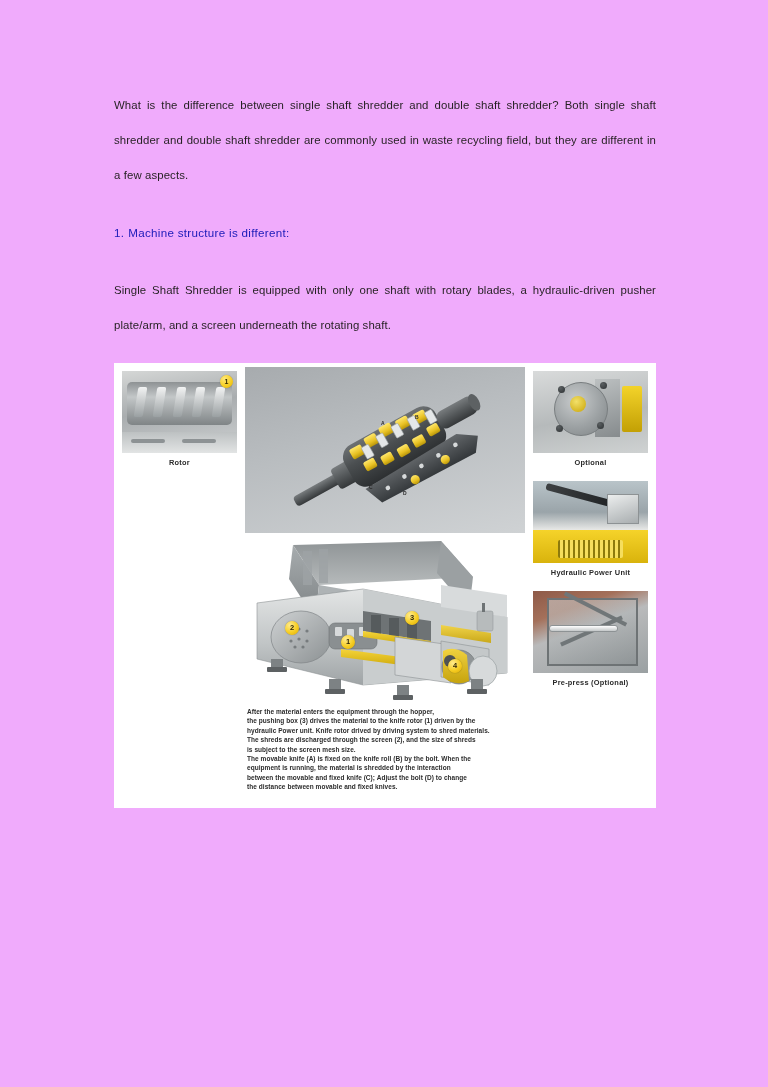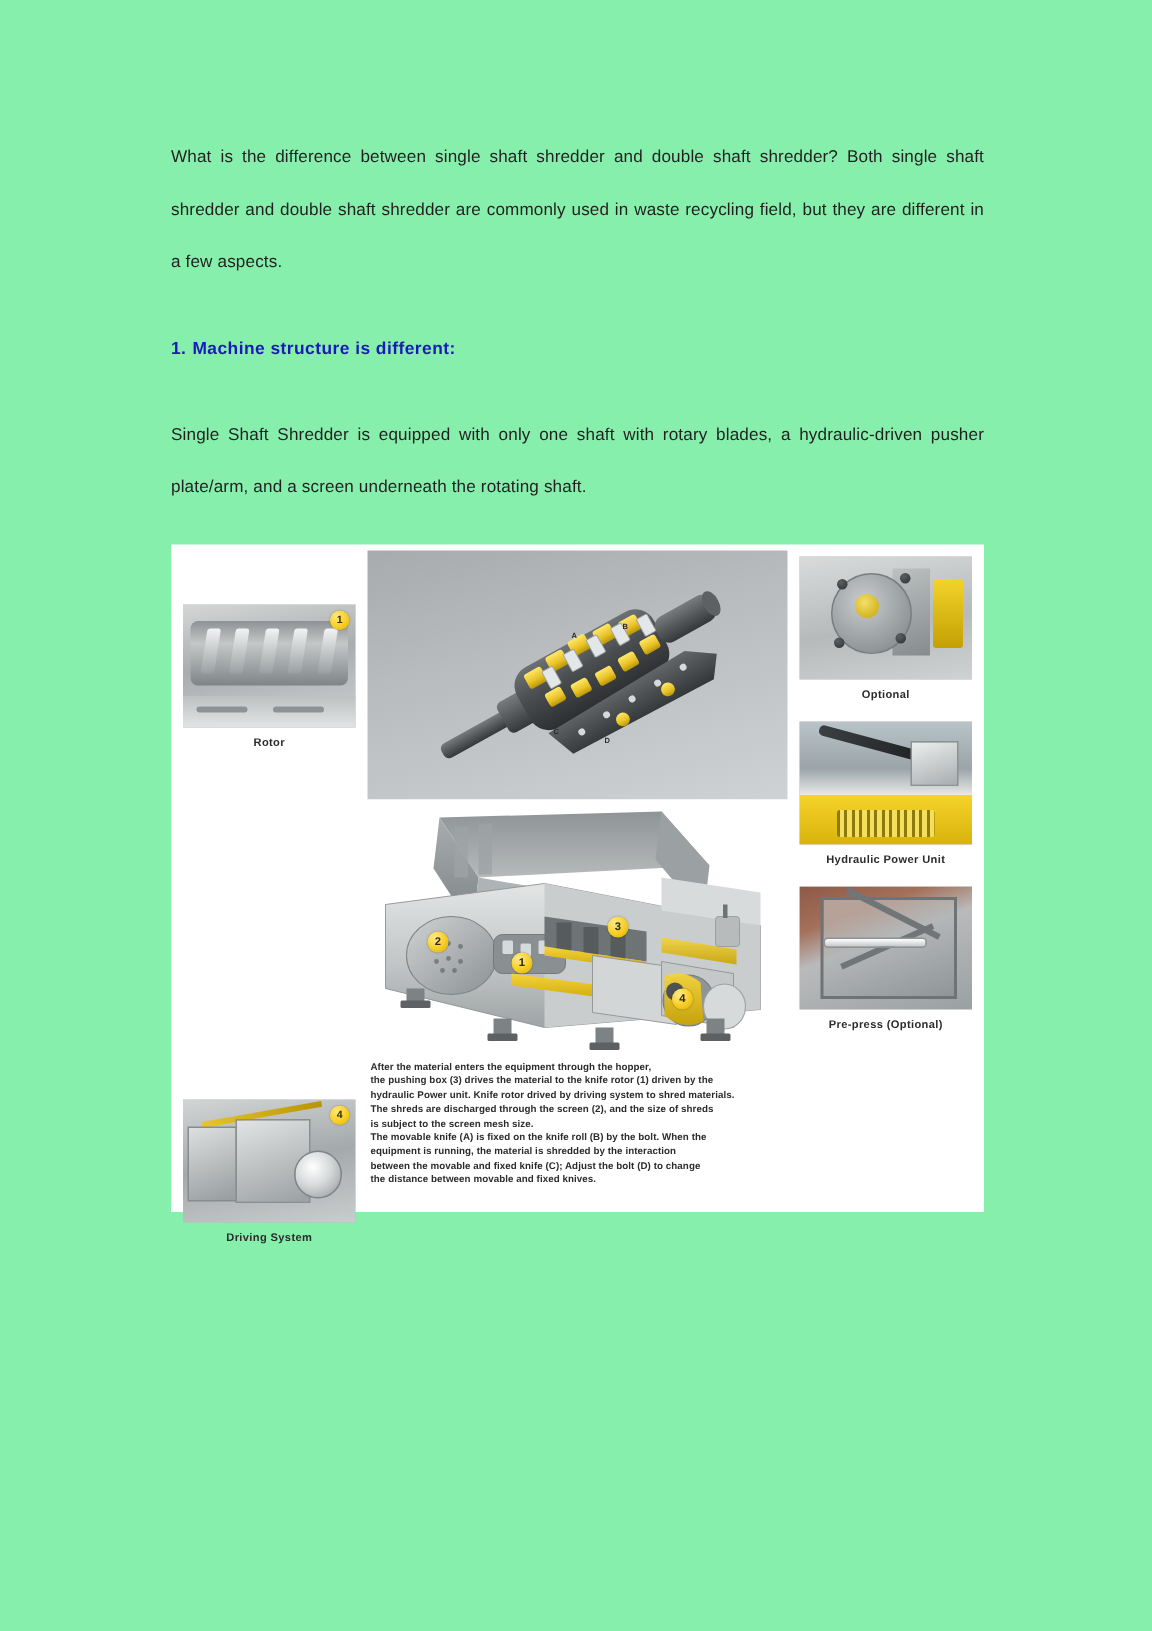--- a/index.html
+++ b/index.html
@@ -12,21 +12,21 @@
     height: 1087px;
     position: relative;
     font-family: "Liberation Sans", sans-serif;
     -webkit-font-smoothing: antialiased;
   }
   .page {
     position: absolute;
     left: 0; top: 0;
     width: 768px;
     height: 1087px;
-    background: #86efac;
+    background: #f0abfc;
     overflow: hidden;
   }
   .content {
     position: absolute;
     left: 114px;
     top: 88px;
     width: 542px;
   }
 
   
@@ -39,21 +39,21 @@
     letter-spacing: 0.1px;
   }
   .para.last-left { text-align: left; }
 
   .spacer-sm { height: 20px; }
   .spacer-md { height: 31px; }
 
   
   .heading {
     font-size: 11.6px;
-    font-weight: bold;
+    font-weight: normal;
     color: #1a1ab8;
     line-height: 18px;
     letter-spacing: 0.3px;
     margin: 0;
   }
   .heading .num { margin-right: 4px; }
 
   
   .figure {
     position: relative;
@@ -99,21 +99,21 @@
     color: #3a2f00;
     font-size: 7px;
     font-weight: bold;
     line-height: 13px;
     text-align: center;
     z-index: 6;
     box-shadow: 0 0 1px rgba(0,0,0,.45);
   }
 
   
-  .col-left { left: 8px; margin-top: 32px; }
+  .col-left { left: 8px; }
   .col-right { left: 419px; }
 
   .row1 { top: 8px; }
   .row2 { top: 118px; }
   .row3 { top: 228px; }
   .row4 { top: 338px; }
 
   
   .ph { position: absolute; left: 0; top: 0; width: 100%; height: 100%; }
 
@@ -398,32 +398,20 @@
               <div class="rail" style="left:8%"></div>
               <div class="rail" style="left:52%"></div>
             </div>
             <div class="badge" style="right:4px; top:4px;">1</div>
           </div>
           <div class="cap">Rotor</div>
         </div>
 
 
 
-        <div class="panel col-left row4">
-          <div class="thumb">
-            <div class="ph art-drive">
-              <div class="ycable"></div>
-              <div class="boxl"></div>
-              <div class="box"></div>
-              <div class="wheel"></div>
-            </div>
-            <div class="badge" style="right:4px; top:4px;">4</div>
-          </div>
-          <div class="cap">Driving System</div>
-        </div>
 
         <div class="panel col-right row1">
           <div class="thumb">
             <div class="ph art-bearing">
               <div class="blk"></div>
               <div class="disc"></div>
               <div class="hub"></div>
               <div class="ybracket"></div>
               <div class="bolt" style="left:22%; top:18%"></div>
               <div class="bolt" style="left:58%; top:14%"></div>

